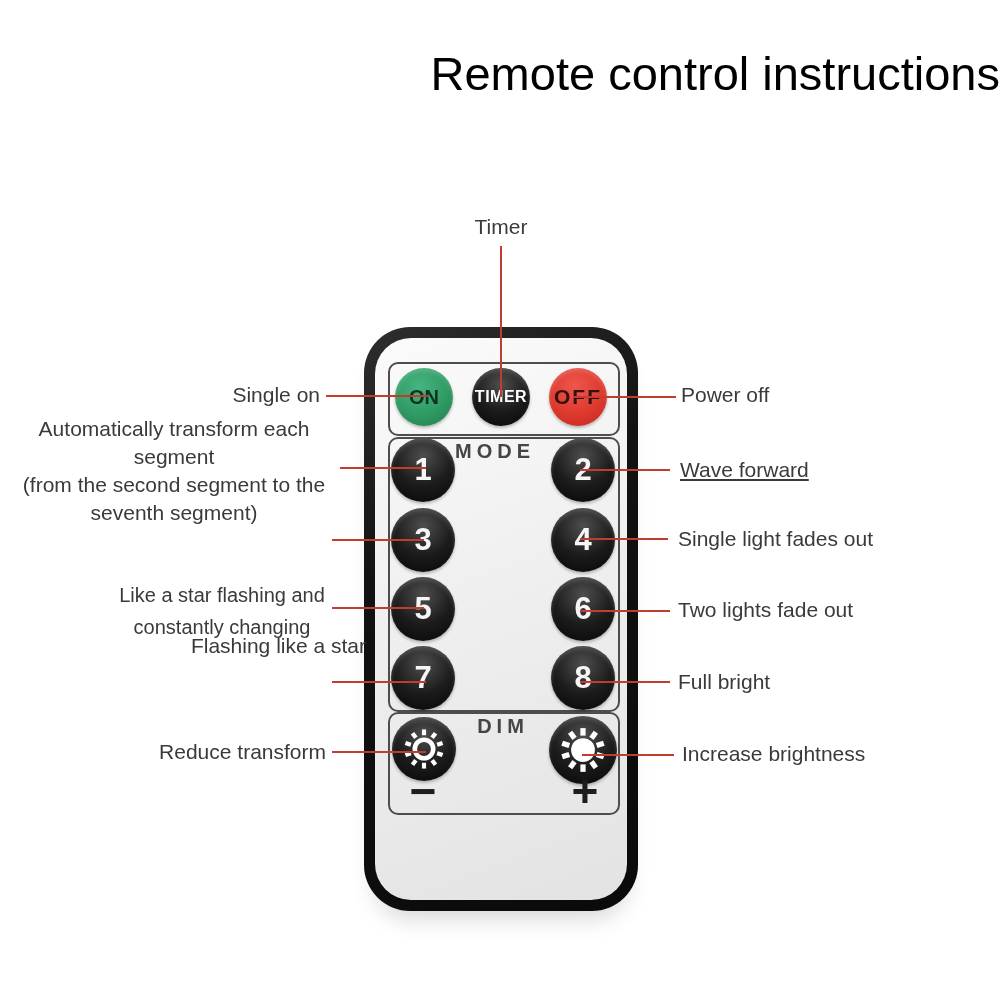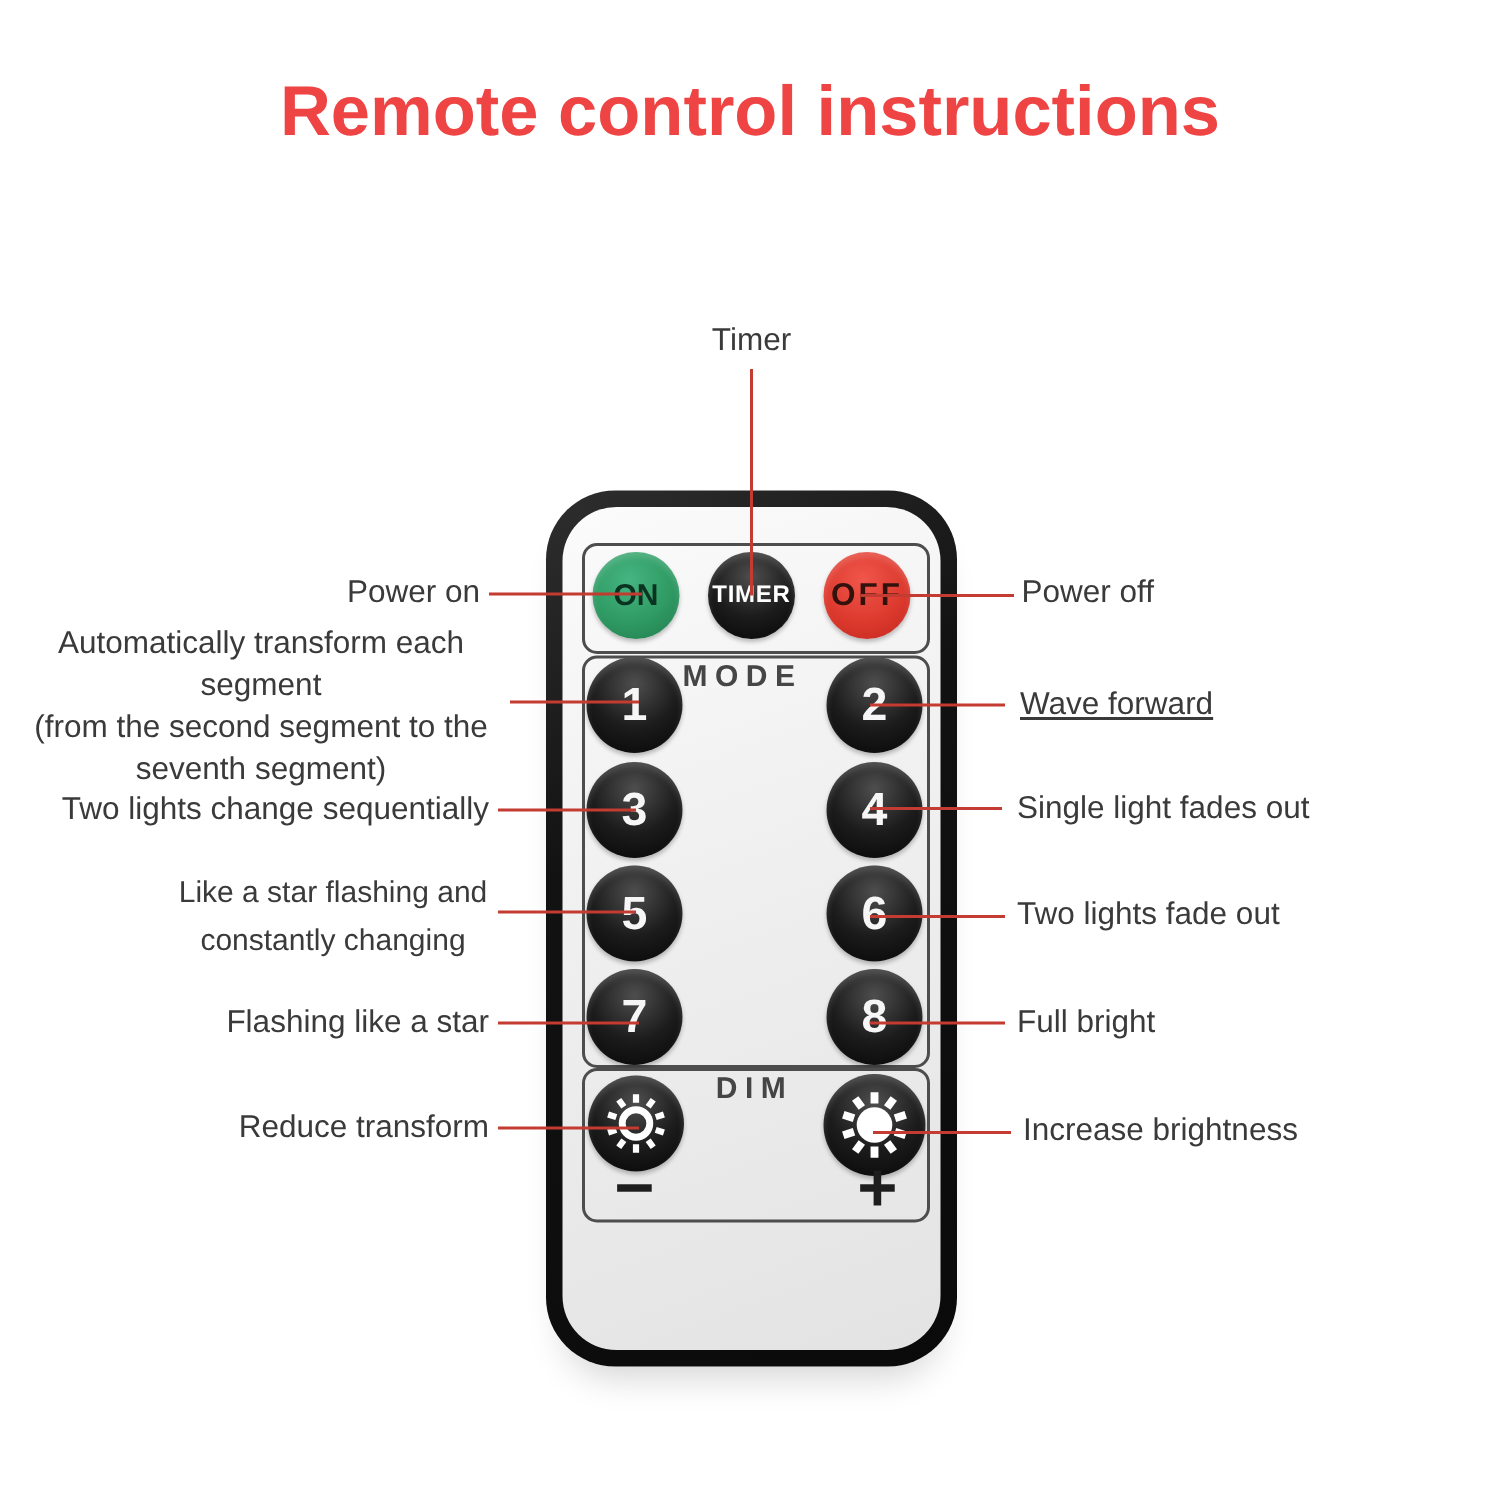--- a/index.html
+++ b/index.html
@@ -2,21 +2,21 @@
 <html><head>
 <meta charset="utf-8">
 <style>
   html,body { margin:0; padding:0; background:#ffffff; }
   .page {
     position:relative; width:1000px; height:1000px; overflow:hidden;
     background:#ffffff; font-family:"Liberation Sans", sans-serif;
   }
   .title {
     position:absolute; top:46px; left:0; width:100%;
-    text-align:center; font-size:47px; font-weight:bold; color:#ef4444;
+    text-align:right; font-size:47px; font-weight:normal; color:#000000;
     letter-spacing:0px;
   }
 
   
   .remote-outer {
     position:absolute; left:364px; top:327px; width:274px; height:584px;
     background:linear-gradient(150deg,#2e2e2e 0%,#121212 35%,#0a0a0a 100%);
     border-radius:46px;
     box-shadow:0 18px 24px -12px rgba(0,0,0,0.18);
   }
@@ -180,27 +180,26 @@
   <div class="hline" style="left:580px; top:538px; width:88px;"></div>
   <div class="hline" style="left:332px; top:607px; width:92px;"></div>
   <div class="hline" style="left:580px; top:610px; width:90px;"></div>
   <div class="hline" style="left:332px; top:681px; width:94px;"></div>
   <div class="hline" style="left:580px; top:681px; width:90px;"></div>
   <div class="hline" style="left:332px; top:751px; width:94px;"></div>
   <div class="hline" style="left:582px; top:754px; width:92px;"></div>
 
   <div class="ann ann-timer" style="left:401px; top:227px; width:200px;">Timer</div>
 
-  <div class="ann ann-left" style="left:0; width:320px; top:395px;">Power on</div>
+  <div class="ann ann-left" style="left:0; width:320px; top:395px;">Single on</div>
   <div class="ann ann-center ann-small" style="left:0; width:348px; top:471px;">Automatically transform each segment
 (from the second segment to the seventh segment)</div>
-  <div class="ann ann-left" style="left:0; width:326px; top:540px;">Two lights change sequentially</div>
   <div class="ann ann-center ann-2line" style="left:118px; width:208px; top:611px;">Like a star flashing and
 constantly changing</div>
-  <div class="ann ann-left" style="left:0; width:326px; top:682px;">Flashing like a star</div>
+  <div class="ann ann-left" style="left:0; width:326px; top:646px;padding-left:40px;">Flashing like a star</div>
   <div class="ann ann-left" style="left:0; width:326px; top:752px;">Reduce transform</div>
 
   <div class="ann" style="left:681px; top:395px;">Power off</div>
   <div class="ann" style="left:680px; top:470px;text-decoration:underline;">Wave forward</div>
   <div class="ann" style="left:678px; top:539px;">Single light fades out</div>
   <div class="ann" style="left:678px; top:610px;">Two lights fade out</div>
   <div class="ann" style="left:678px; top:682px;">Full bright</div>
   <div class="ann" style="left:682px; top:754px;">Increase brightness</div>
 
 </div>

